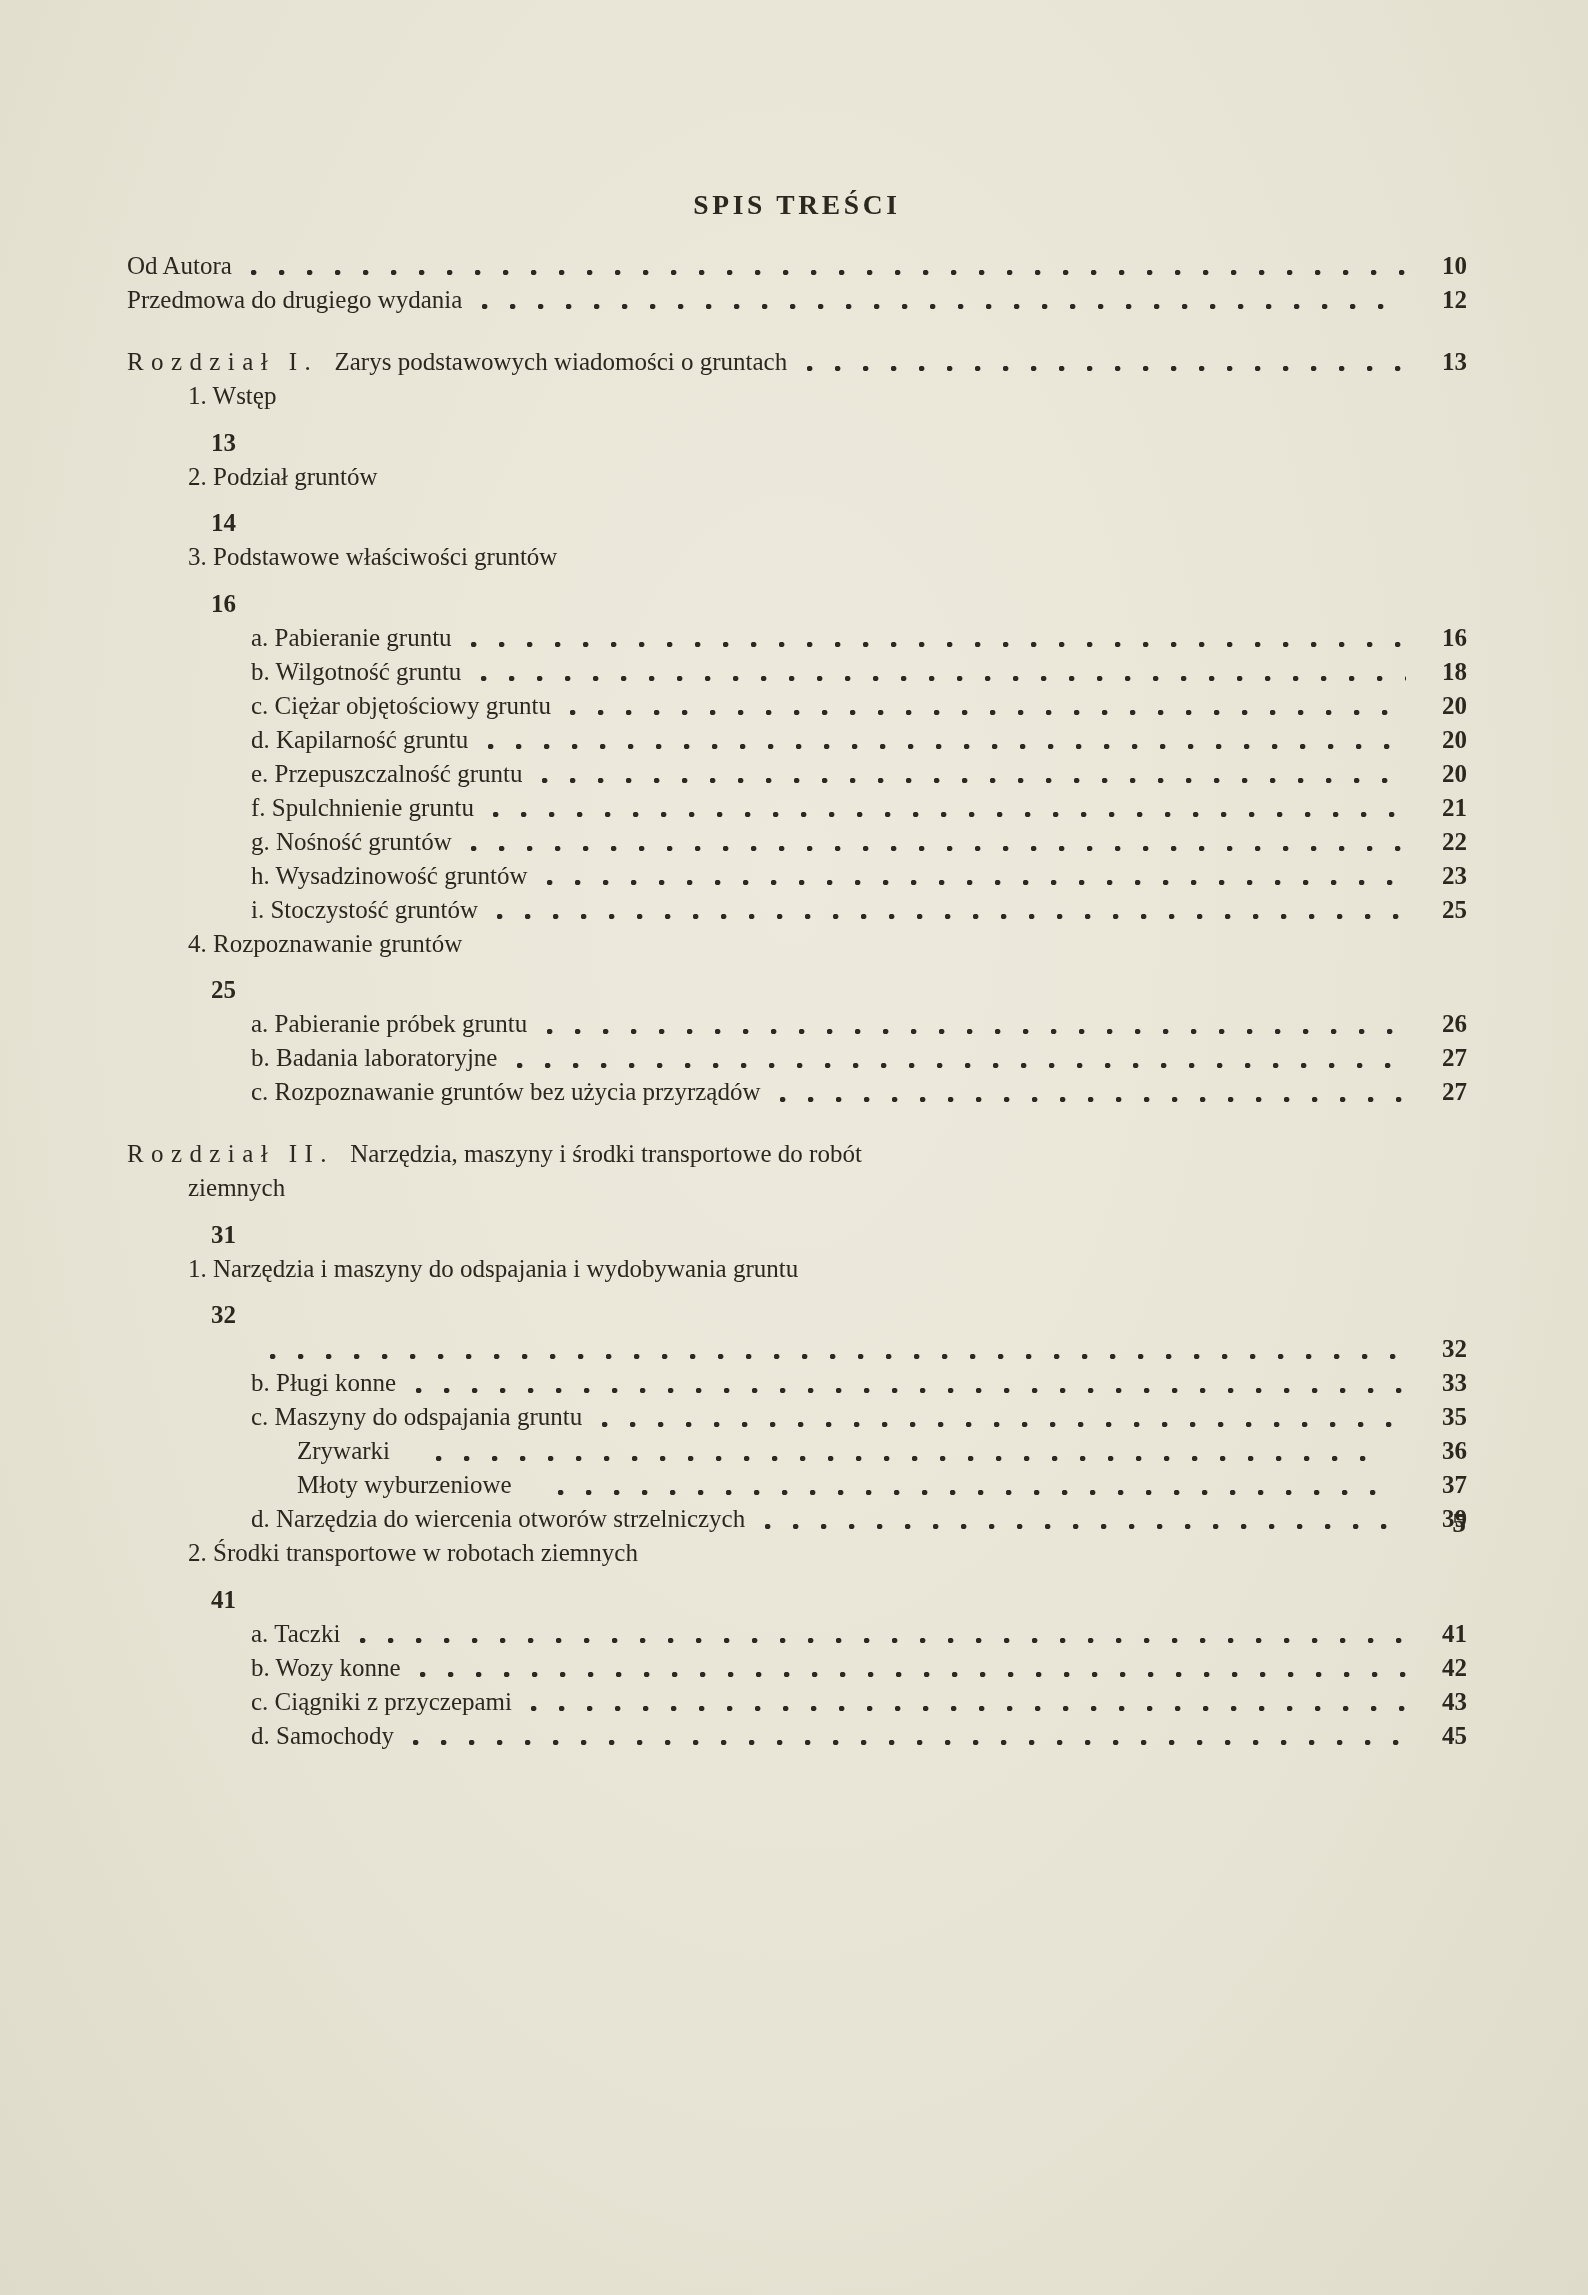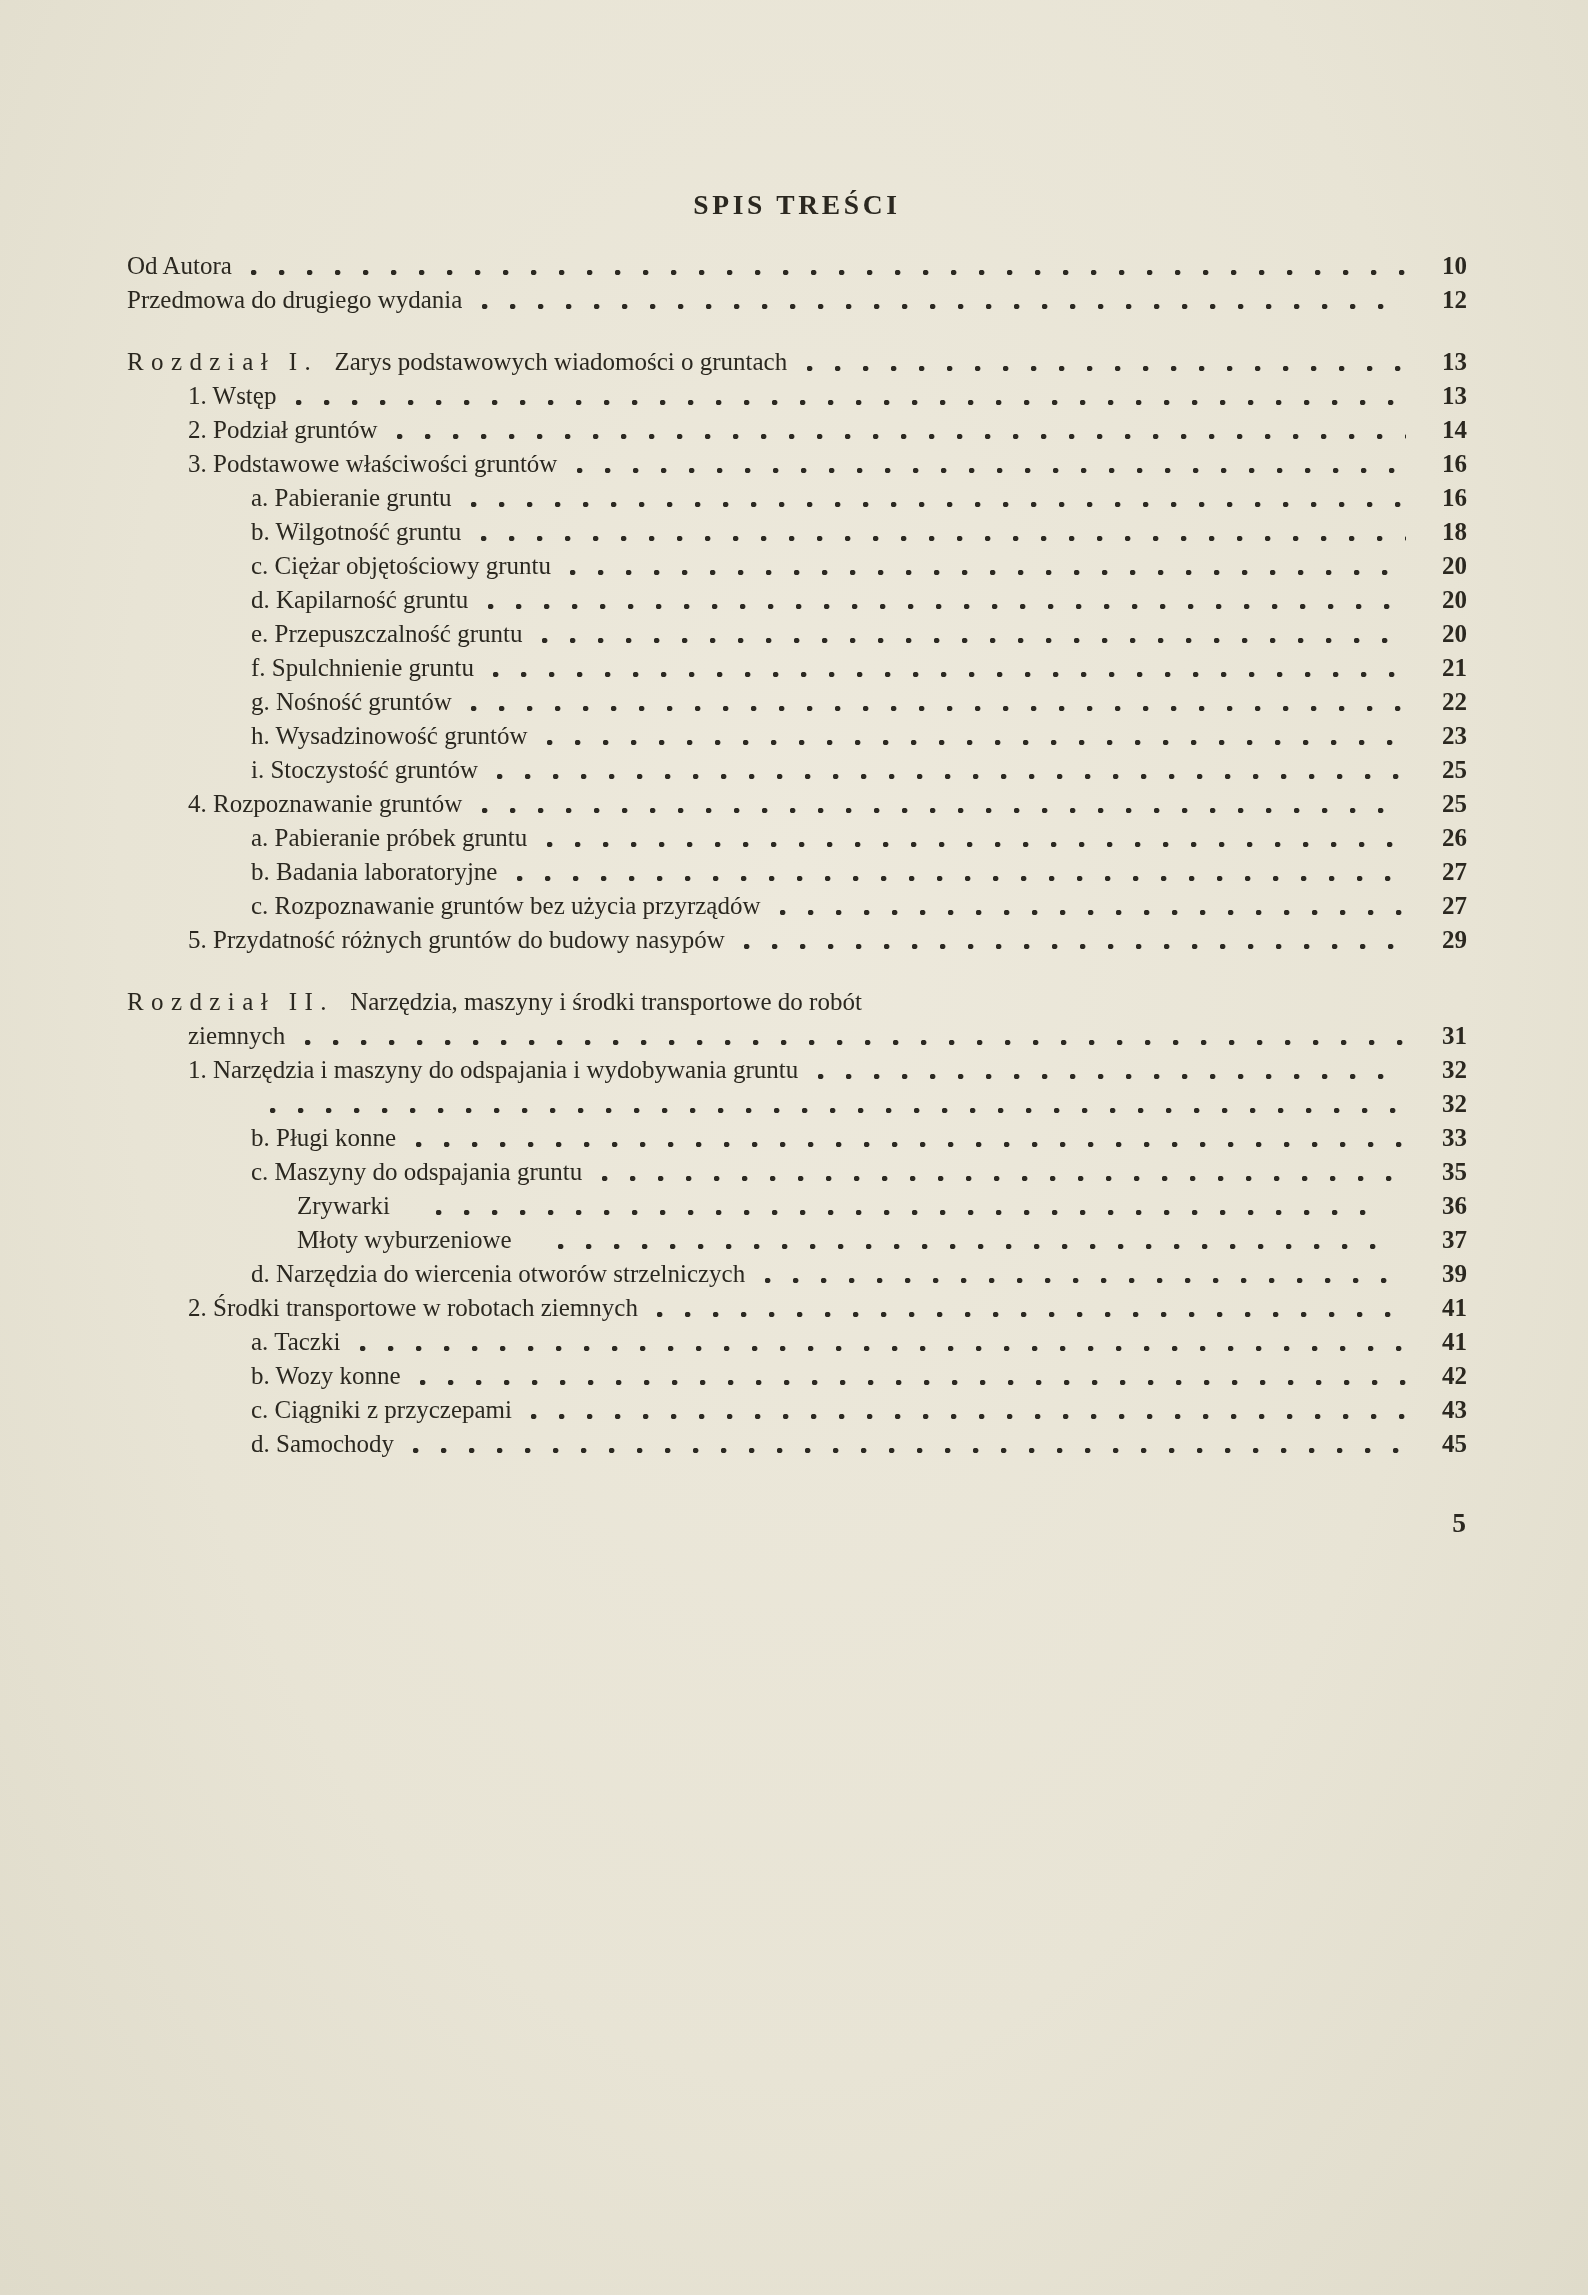--- a/index.html
+++ b/index.html
@@ -37,21 +37,21 @@
 
   .row {
     display: flex;
     align-items: baseline;
     font-size: 25px;
     line-height: 34px;
     white-space: pre;
   }
 
   .lvl0 { padding-left: 0; }
-  .lvl1 { padding-left: 61px; }
+  .lvl1 { padding-left: 61px; flex-direction: column; }
   .lvl2 { padding-left: 124px; }
   .lvl3 { padding-left: 170px; gap: 27px; }
 
   .gap  { margin-top: 28px; }
 
   .prefix {
     letter-spacing: 7.4px;
     margin-right: 16.4px;
   }
 
@@ -200,25 +200,20 @@
       <span class="leader"></span>
       <span class="pg">27</span>
     </div>
 
     <div class="row lvl2">
       <span class="t">c. Rozpoznawanie gruntów bez użycia przyrządów</span>
       <span class="leader"></span>
       <span class="pg">27</span>
     </div>
 
-    <div class="row lvl1">
-      <span class="t">5. Przydatność różnych gruntów do budowy nasypów</span>
-      <span class="leader"></span>
-      <span class="pg">29</span>
-    </div>
 
     <div class="row lvl0 gap">
       <span class="prefix">Rozdział II.</span>
       <span class="t bold">Narzędzia, maszyny i środki transportowe do robót</span>
     </div>
 
     <div class="row lvl1">
       <span class="t bold">ziemnych</span>
       <span class="leader"></span>
       <span class="pg">31</span>

